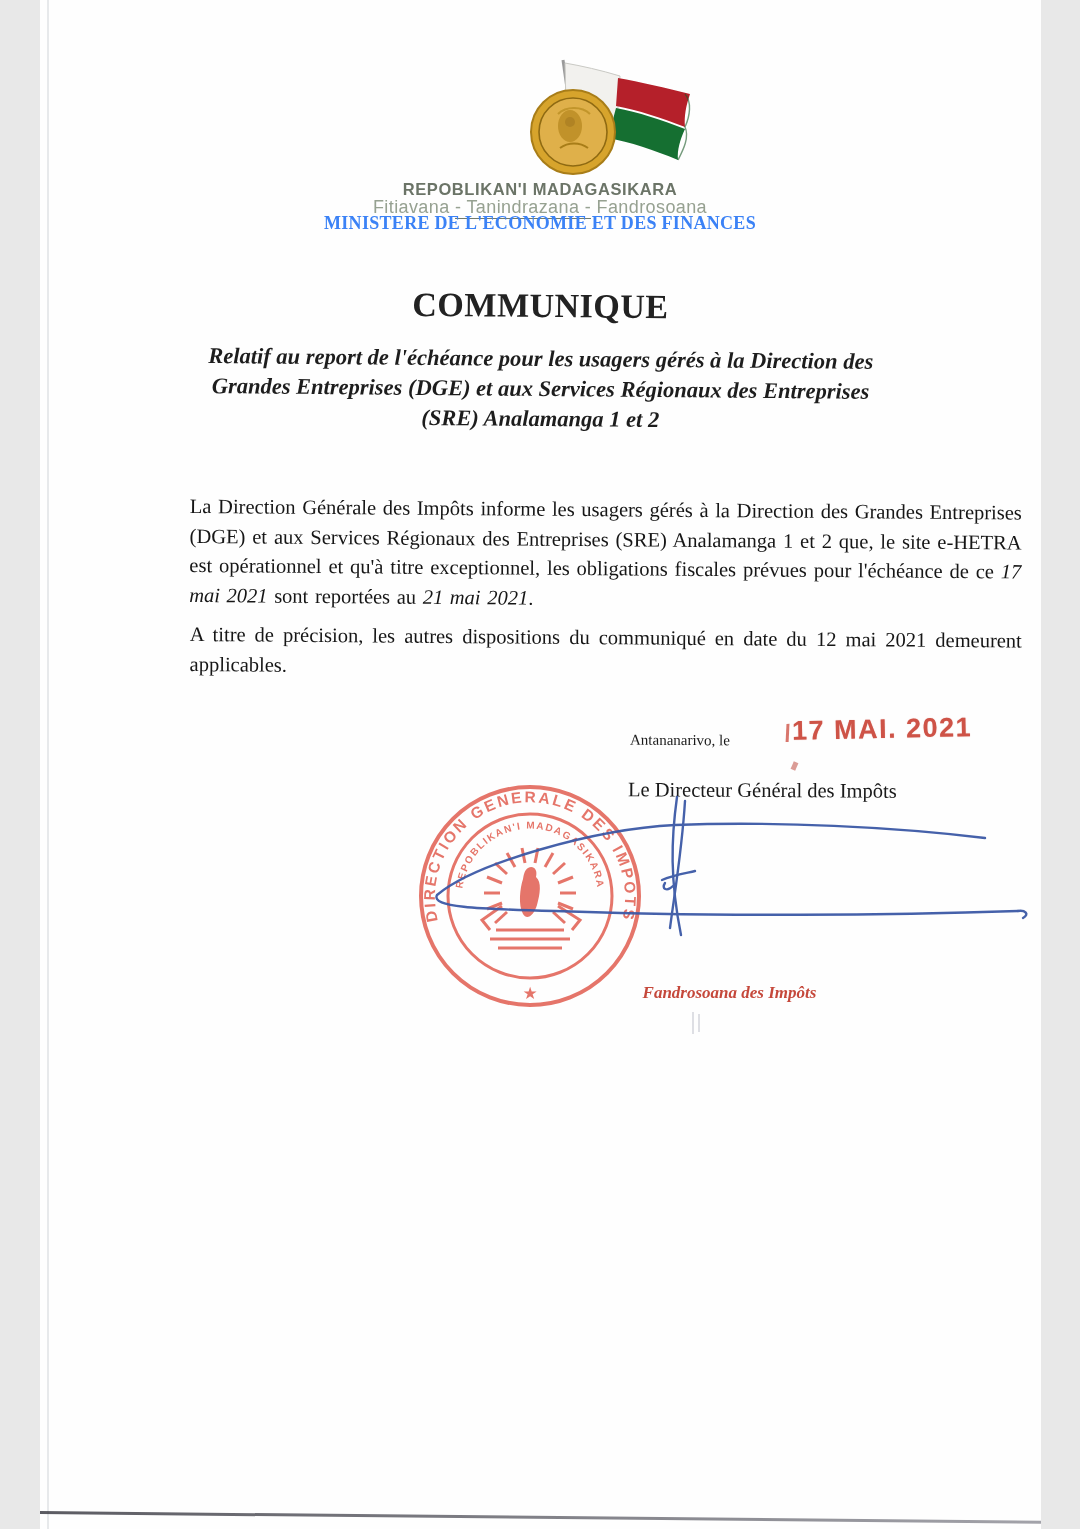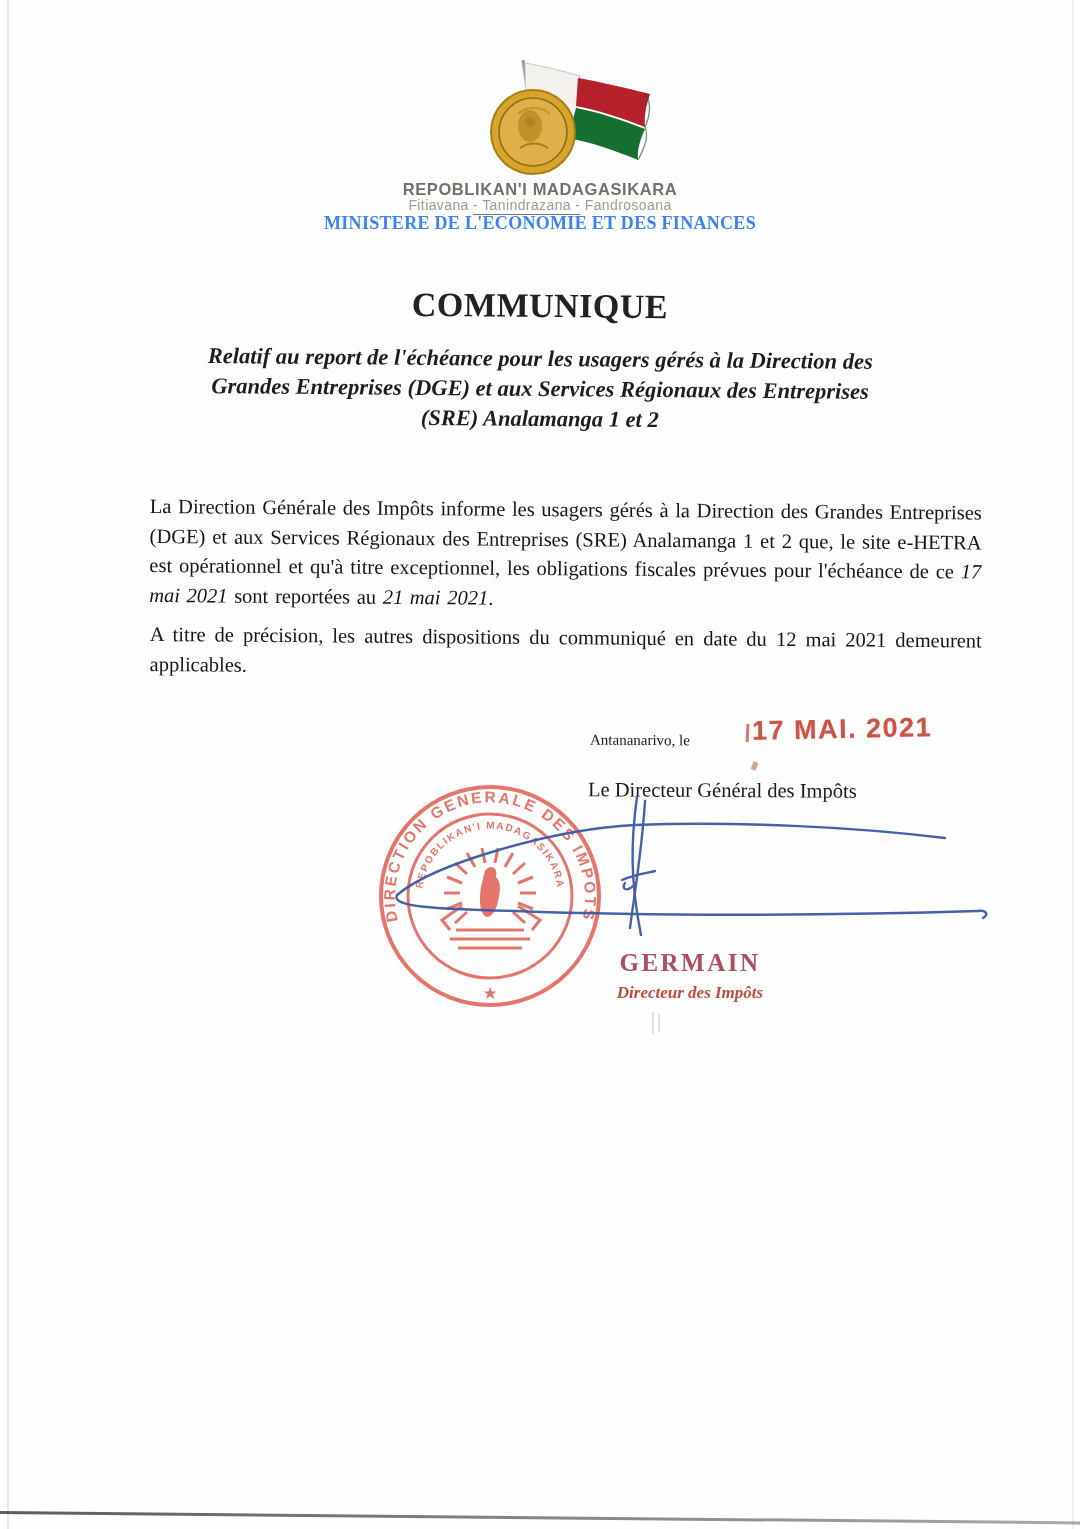--- a/index.html
+++ b/index.html
@@ -1,19 +1,19 @@
 <!DOCTYPE html>
 <html><head>
 <meta charset="utf-8">
 <style>
   * { margin:0; padding:0; box-sizing:border-box; }
   html,body { background:#e8e8e8; }
   .page {
     position:relative;
-    width:1080px; height:1529px;
+    width:1001px; height:1529px;
     background:#fefefe;
     overflow:hidden;
     font-family:"Liberation Serif", serif;
     color:#1a1a1a;
     margin:0 auto;
   }
   
   .edge-left  { position:absolute; left:7px; top:0; width:2px; height:100%; background:#cdd0d4; opacity:.45; }
   .edge-right { position:absolute; left:1072px; top:0; width:2px; height:100%; background:#d6d8db; opacity:.35; }
   .edge-bottom{ position:absolute; left:-6px; top:1511px; width:1100px; height:3px;
@@ -24,21 +24,21 @@
   .letterhead { position:absolute; left:0; top:0; width:100%; text-align:center; }
   .logo-svg { position:absolute; left:480px; top:56px; width:196px; height:126px; }
   .rep-name {
     position:absolute; left:0; top:180px; width:100%;
     font-family:"Liberation Sans", sans-serif; font-weight:bold;
     font-size:16.5px; letter-spacing:.6px; color:#6b7467;
   }
   .motto {
     position:absolute; left:0; top:197px; width:100%;
     font-family:"Liberation Sans", sans-serif;
-    font-size:14px; color:#96a191; letter-spacing:.4px;
+    font-size:18px; color:#96a191; letter-spacing:.4px;
   }
   .motto .u { border-bottom:1.6px solid #707a6c; padding-bottom:1px; }
   .ministry {
     position:absolute; left:0; top:213px; width:100%;
     font-weight:bold; font-size:18px; letter-spacing:.3px; color:#3b82f6;
   }
 
   
   .title {
     position:absolute; left:0; top:287px; width:100%; text-align:center;
@@ -208,20 +208,19 @@
     <g stroke="#3c59a6" stroke-width="2.4" fill="none" stroke-linecap="round" opacity=".95">
       <path d="M570,53 C480,42 360,36 260,40 C180,44 60,78 22,110 C16,122 60,124 140,126 C300,132 480,130 603,126"></path>
       <path d="M603,126 C610,125 615,129 608,133"></path>
       <path d="M262,12 C256,55 255,95 266,150"></path>
       <path d="M270,16 C267,65 260,105 255,143"></path>
       <path d="M247,95 C258,90 272,88 280,86"></path>
       <path d="M250,98 C246,104 252,107 258,101"></path>
     </g>
   </svg>
 
-  <div class="sig-name">GERMAIN</div>
-  <div class="sig-role">Directeur des Impôts</div>
+  <div class="sig-role">Fandrosoana des Impôts</div>
   <div class="tick-artifact">
       <span></span>
       <span></span>
     </div>
 
 </div>
 
 </body></html>

